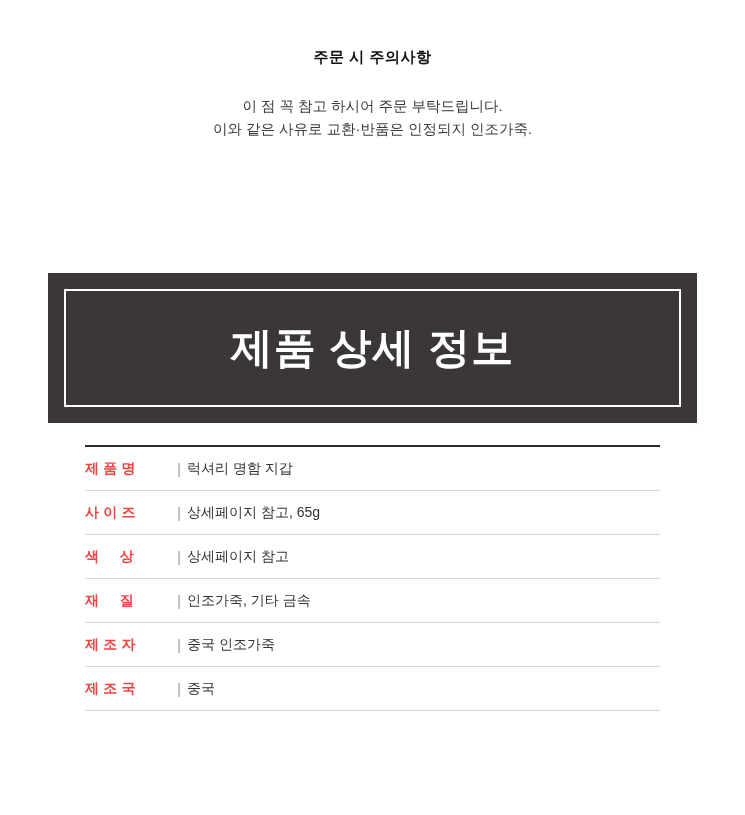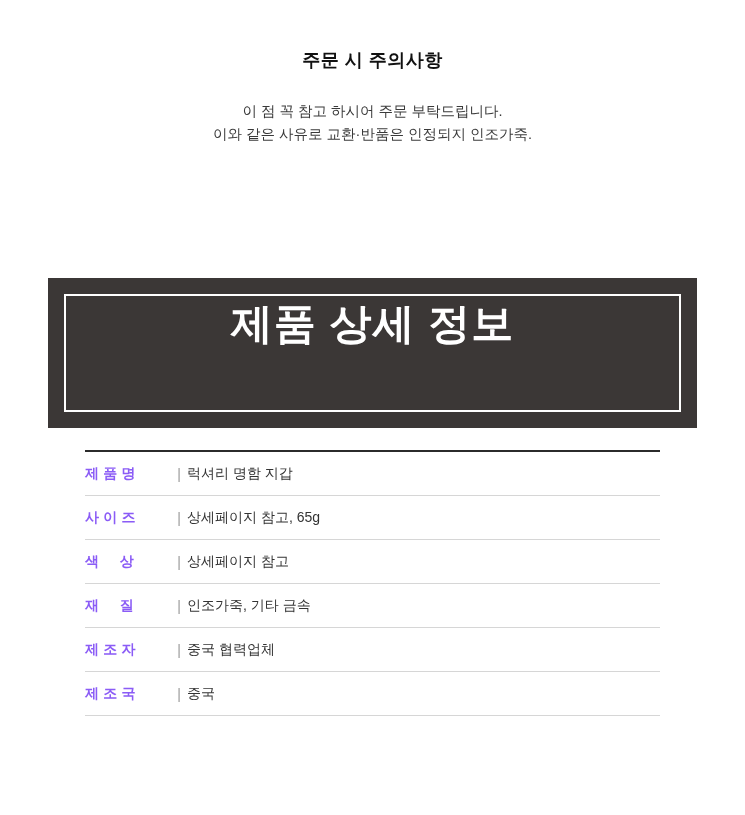--- a/index.html
+++ b/index.html
@@ -20,21 +20,21 @@
     height: 815px;
     box-sizing: border-box;
   }
 
   
   .notice {
     text-align: center;
     padding-top: 48px;
   }
   .notice-title {
-    font-size: 18px;
+    font-size: 15px;
     font-weight: bold;
     letter-spacing: 0.5px;
     color: #111111;
     margin: 0 0 28px 0;
   }
   .notice-lines {
     font-size: 14.5px;
     line-height: 23px;
     color: #3a3a3a;
   }
@@ -49,21 +49,21 @@
   }
   .banner {
     background: #3b3736;
     padding: 16px;
     box-sizing: border-box;
   }
   .banner-inner {
     border: 2px solid #ffffff;
     height: 114px;
     display: flex;
-    align-items: flex-start;
+    align-items: center;
     justify-content: center;
   }
   .banner-title {
     color: #ffffff;
     font-size: 42px;
     font-weight: bold;
     letter-spacing: 1px;
   }
 
   
@@ -80,21 +80,21 @@
     border-bottom: 1px solid #d6d6d6;
   }
   .spec-table td {
     padding: 13px 0 12px 0;
     font-size: 14px;
     vertical-align: middle;
   }
   .spec-label {
     width: 86px;
     font-weight: bold;
-    color: #8b5cf6;
+    color: #ef4444;
     letter-spacing: 0.2px;
     white-space: pre;
   }
   .spec-sep {
     width: 16px;
     color: #9a9a9a;
     text-align: center;
   }
   .spec-value {
     color: #333333;
@@ -140,21 +140,21 @@
           <td class="spec-value">상세페이지 참고</td>
         </tr>
         <tr>
           <td class="spec-label">재     질</td>
           <td class="spec-sep">|</td>
           <td class="spec-value">인조가죽, 기타 금속</td>
         </tr>
         <tr>
           <td class="spec-label">제 조 자</td>
           <td class="spec-sep">|</td>
-          <td class="spec-value">중국 협력업체</td>
+          <td class="spec-value">중국 인조가죽</td>
         </tr>
         <tr>
           <td class="spec-label">제 조 국</td>
           <td class="spec-sep">|</td>
           <td class="spec-value">중국</td>
         </tr>
       </tbody>
     </table>
   </section>
 

